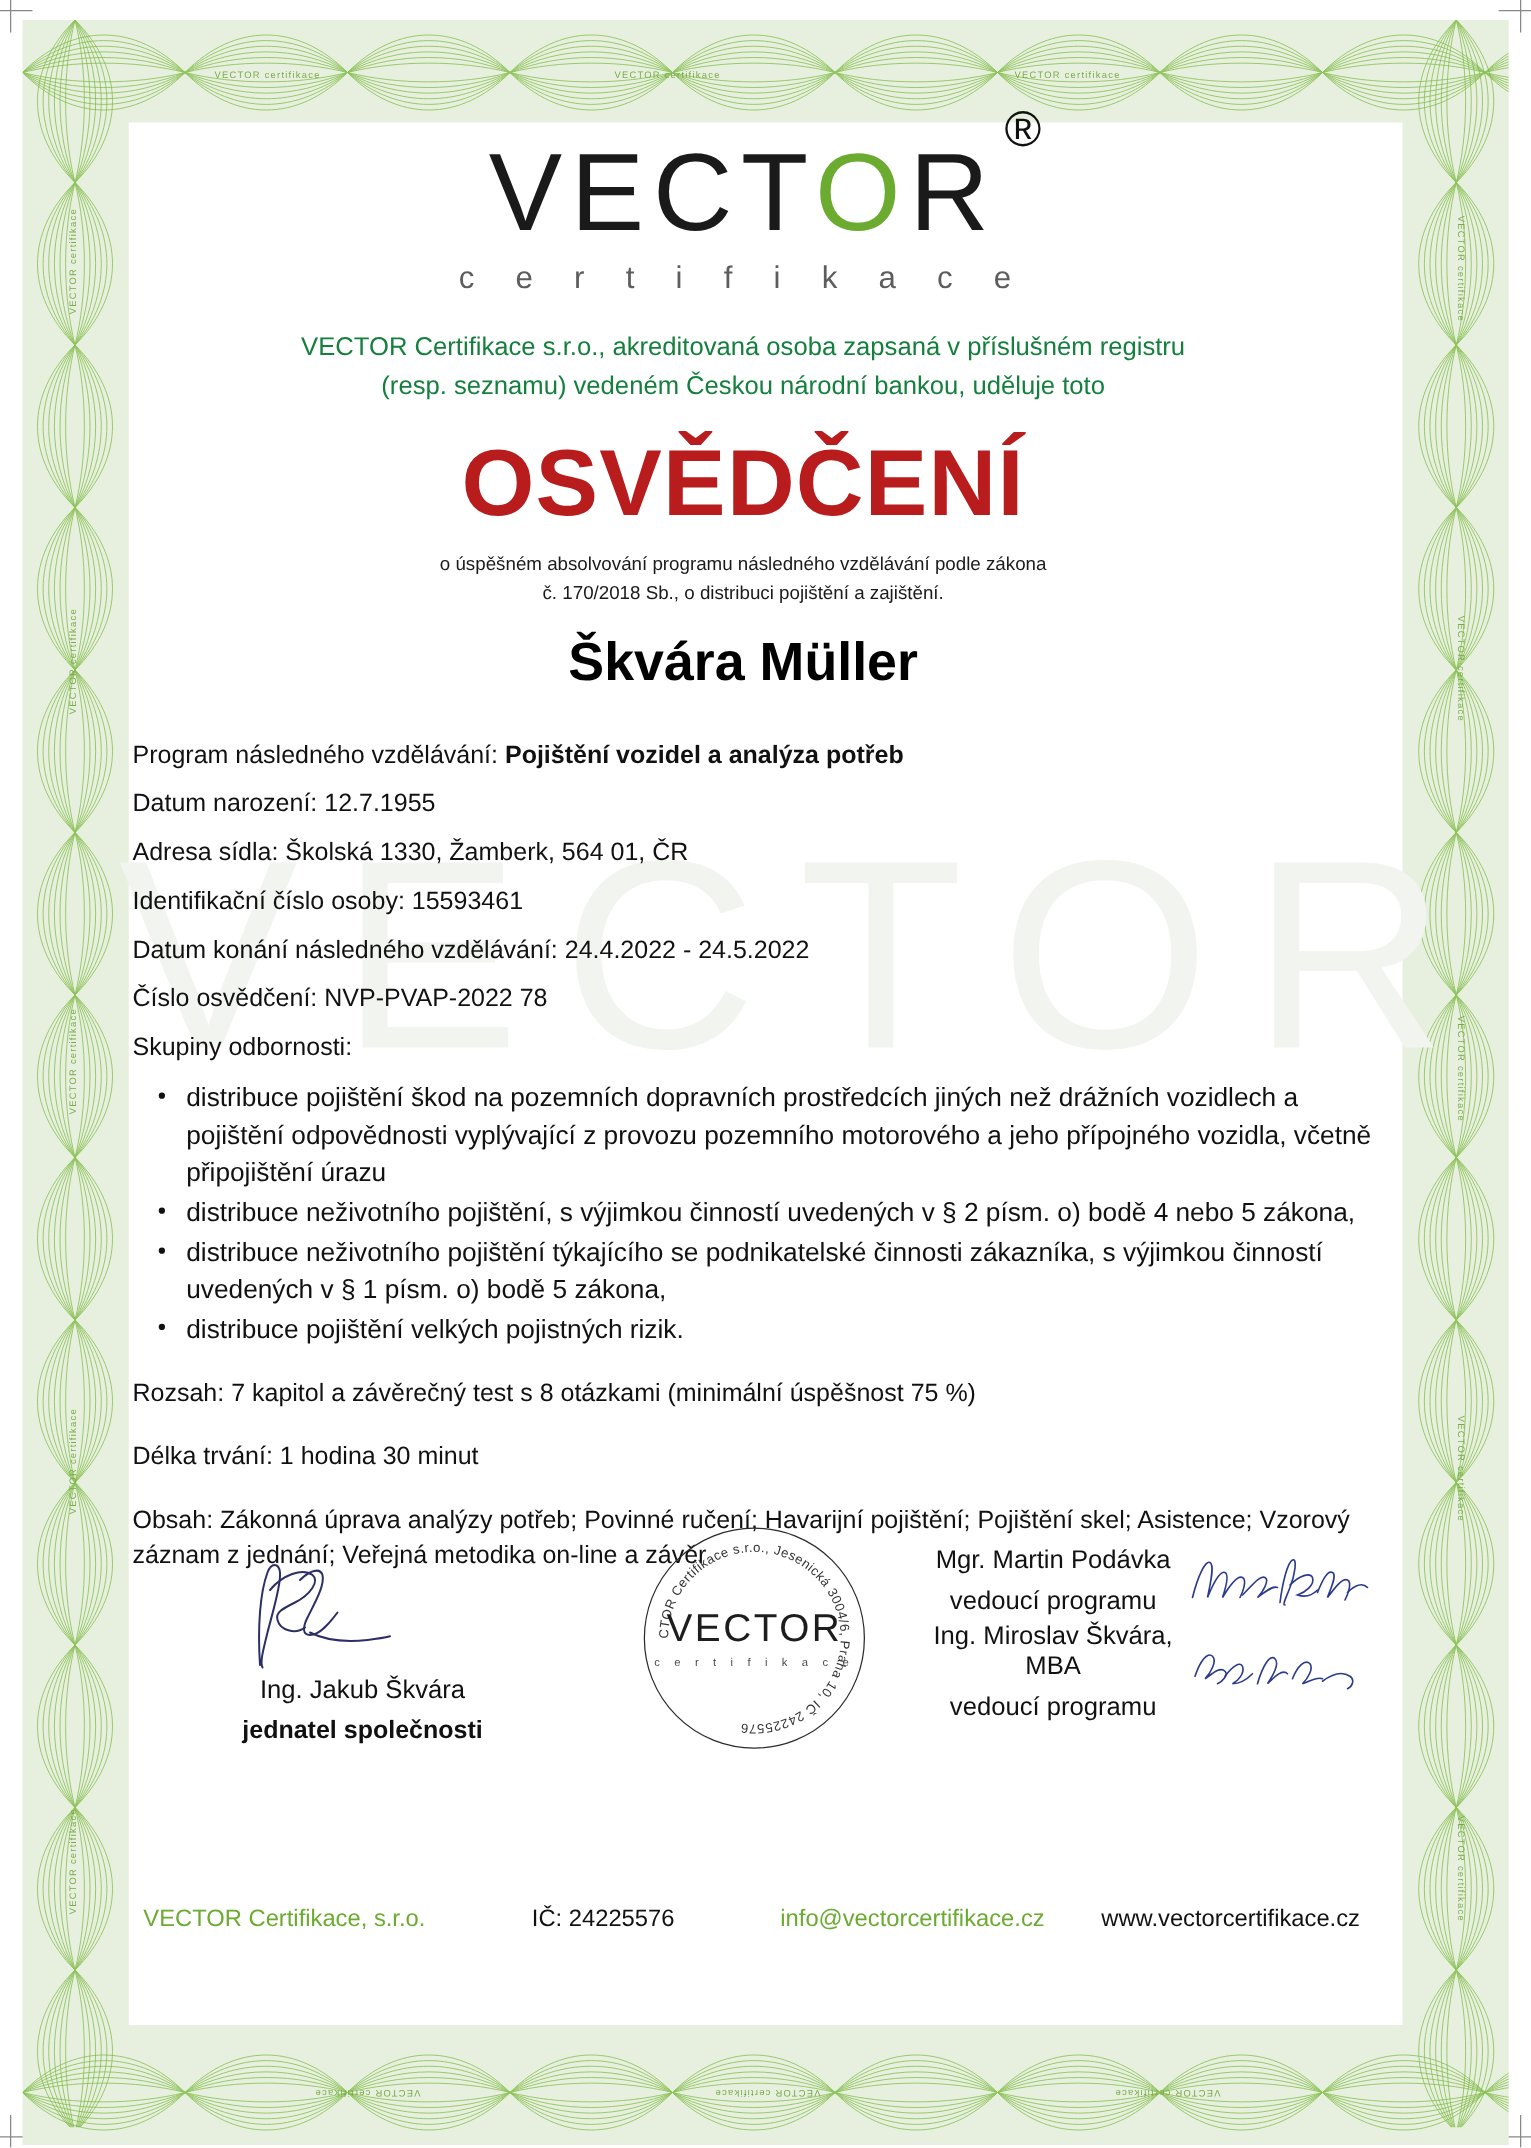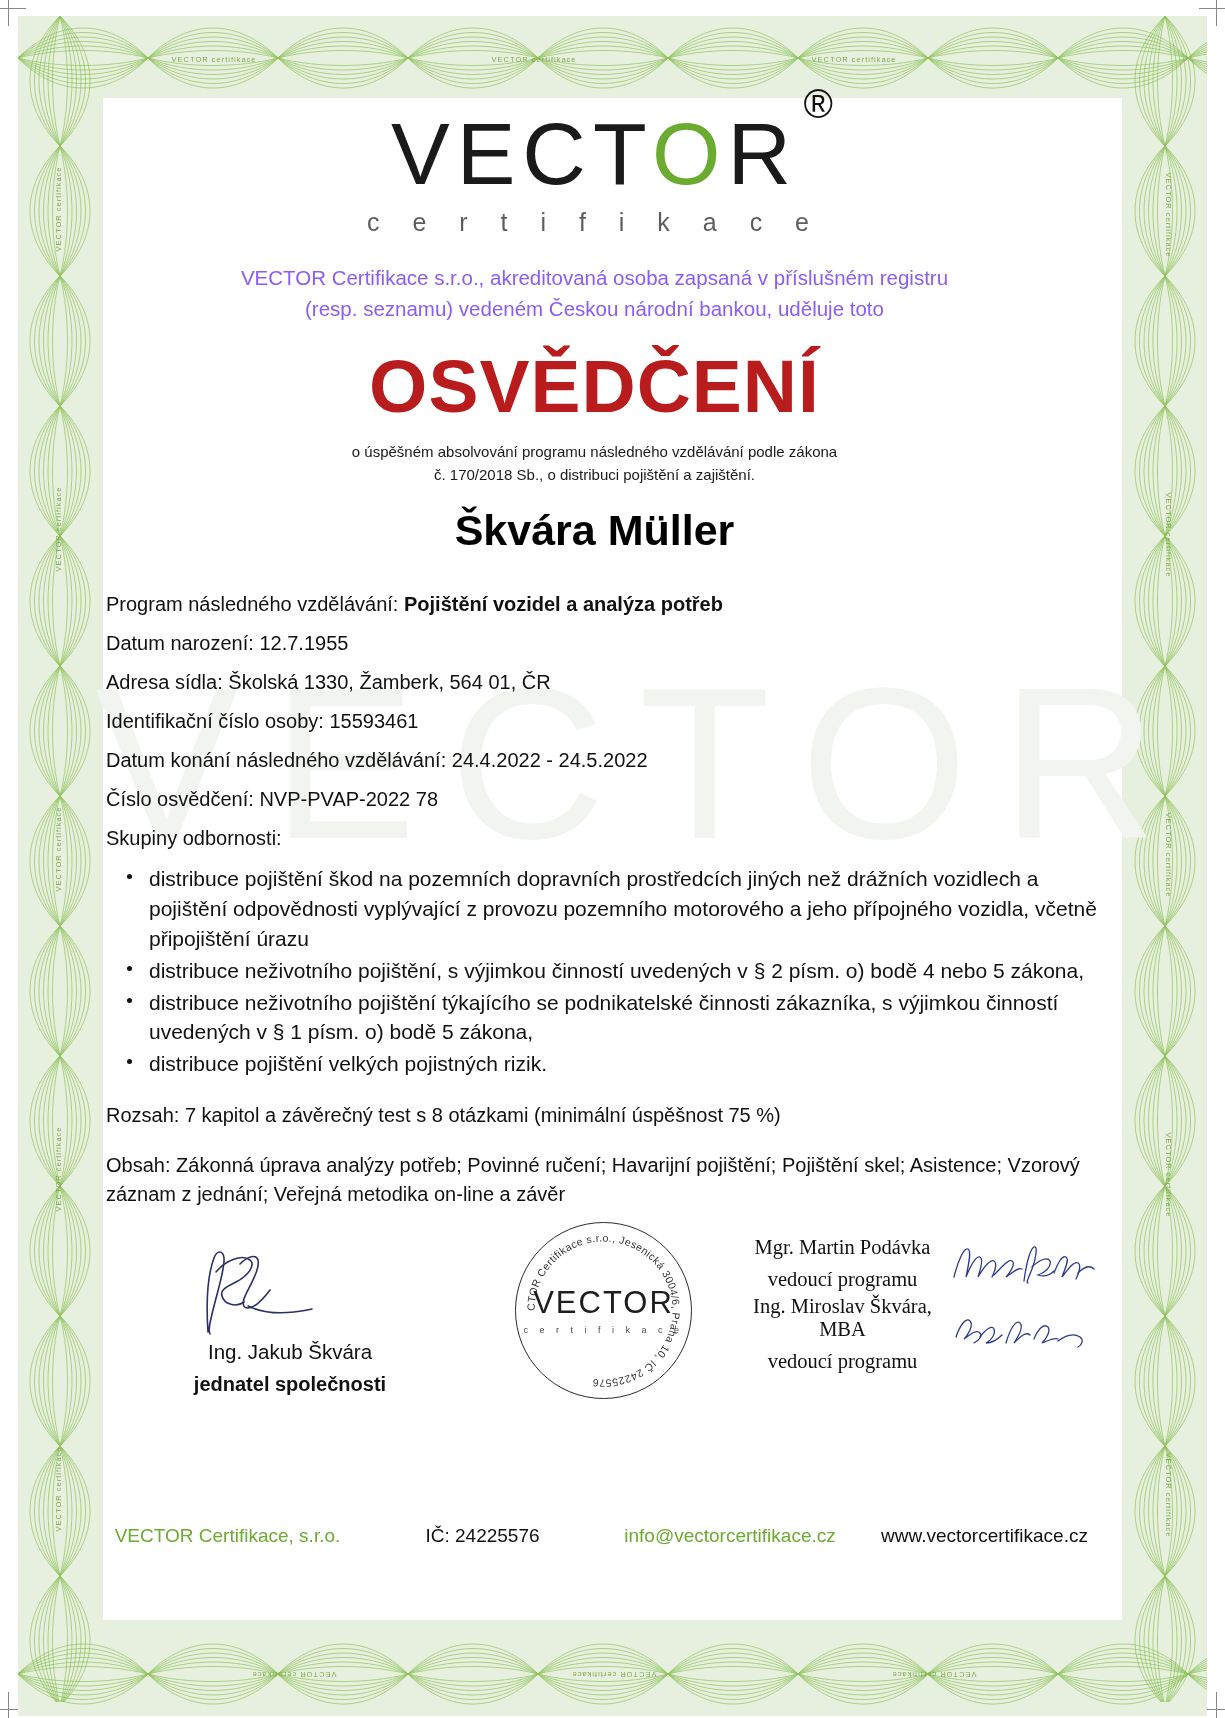--- a/index.html
+++ b/index.html
@@ -68,21 +68,21 @@
     font-weight:400;line-height:1;
   }
   .logo-sub{
     margin-top:10px;
     font-size:25px;letter-spacing:13px;color:#5d5d5d;
     font-weight:400;
   }
 
   .intro{
     margin-top:26px;text-align:center;
-    font-size:20.5px;line-height:1.5;color:#8b5cf6;
+    font-size:20.5px;line-height:1.5;color:#15803d;
   }
 
   .title{
     margin-top:22px;text-align:center;
     font-size:75px;color:#b91c1c;line-height:1.05;
     font-weight:700;letter-spacing:1px;
   }
 
   .subtitle{
     margin-top:16px;text-align:center;
@@ -126,21 +126,21 @@
     width:175px;height:175px;border-radius:50%;
     border:1.4px solid #2b2b2b;
   }
   .stamp .st-logo{
     position:absolute;left:0;right:0;top:62px;text-align:center;
   }
   .stamp .st-logo .m{font-size:31px;letter-spacing:2px;color:#1d1d1d;}
   .stamp .st-logo .s{font-size:9px;letter-spacing:4.5px;color:#4a4a4a;margin-top:4px;}
   .stamp svg{position:absolute;left:0;top:0;}
 
-  .sig-right{position:absolute;left:650px;top:24px;width:370px;font-family:Liberation Serif, serif;}
+  .sig-right{position:absolute;left:650px;top:24px;width:370px;}
   .sr-row{display:flex;align-items:center;margin-bottom:4px;}
   .sr-text{width:215px;text-align:center;}
   .sr-text .nm{font-size:20.5px;color:#111;}
   .sr-text .rl{font-size:20.5px;color:#111;margin-top:9px;}
   .sr-mark{width:150px;height:54px;position:relative;}
 
   .footer{
     position:absolute;left:0;top:1443px;width:1019px;
     display:flex;align-items:center;
     font-size:19px;
@@ -331,20 +331,21 @@
     </div>
 
     <ul class="groups">
       <li>distribuce pojištění škod na pozemních dopravních prostředcích jiných než drážních vozidlech a pojištění odpovědnosti vyplývající z provozu pozemního motorového a jeho přípojného vozidla, včetně připojištění úrazu</li>
       <li>distribuce neživotního pojištění, s výjimkou činností uvedených v § 2 písm. o) bodě 4 nebo 5 zákona,</li>
       <li>distribuce neživotního pojištění týkajícího se podnikatelské činnosti zákazníka, s výjimkou činností uvedených v § 1 písm. o) bodě 5 zákona,</li>
       <li>distribuce pojištění velkých pojistných rizik.</li>
     </ul>
 
     <div class="para">Rozsah: 7 kapitol a závěrečný test s 8 otázkami (minimální úspěšnost 75 %)</div>
+    <div class="para">Délka trvání: 1 hodina 30 minut</div>
     <div class="para">Obsah: Zákonná úprava analýzy potřeb; Povinné ručení; Havarijní pojištění; Pojištění skel; Asistence; Vzorový záznam z jednání; Veřejná metodika on-line a závěr</div>
 
     <div class="sig-zone">
 
       <div class="sig-left">
         <div class="mark">
           <svg width="200" height="96" viewBox="0 0 200 96" xmlns="http://www.w3.org/2000/svg" style="position:absolute;left:45px;top:0;">
             <g fill="none" stroke="#2b2f66" stroke-width="1.6" stroke-linecap="round">
               <path d="M18,90 C16,60 18,32 24,16 C27,8 33,8 34,16 C35,26 28,48 24,64 C20,80 18,88 20,92"></path>
               <path d="M26,30 C36,18 52,12 60,18 C66,23 58,34 46,40 C36,45 30,48 32,54 C34,62 46,66 54,60"></path>

